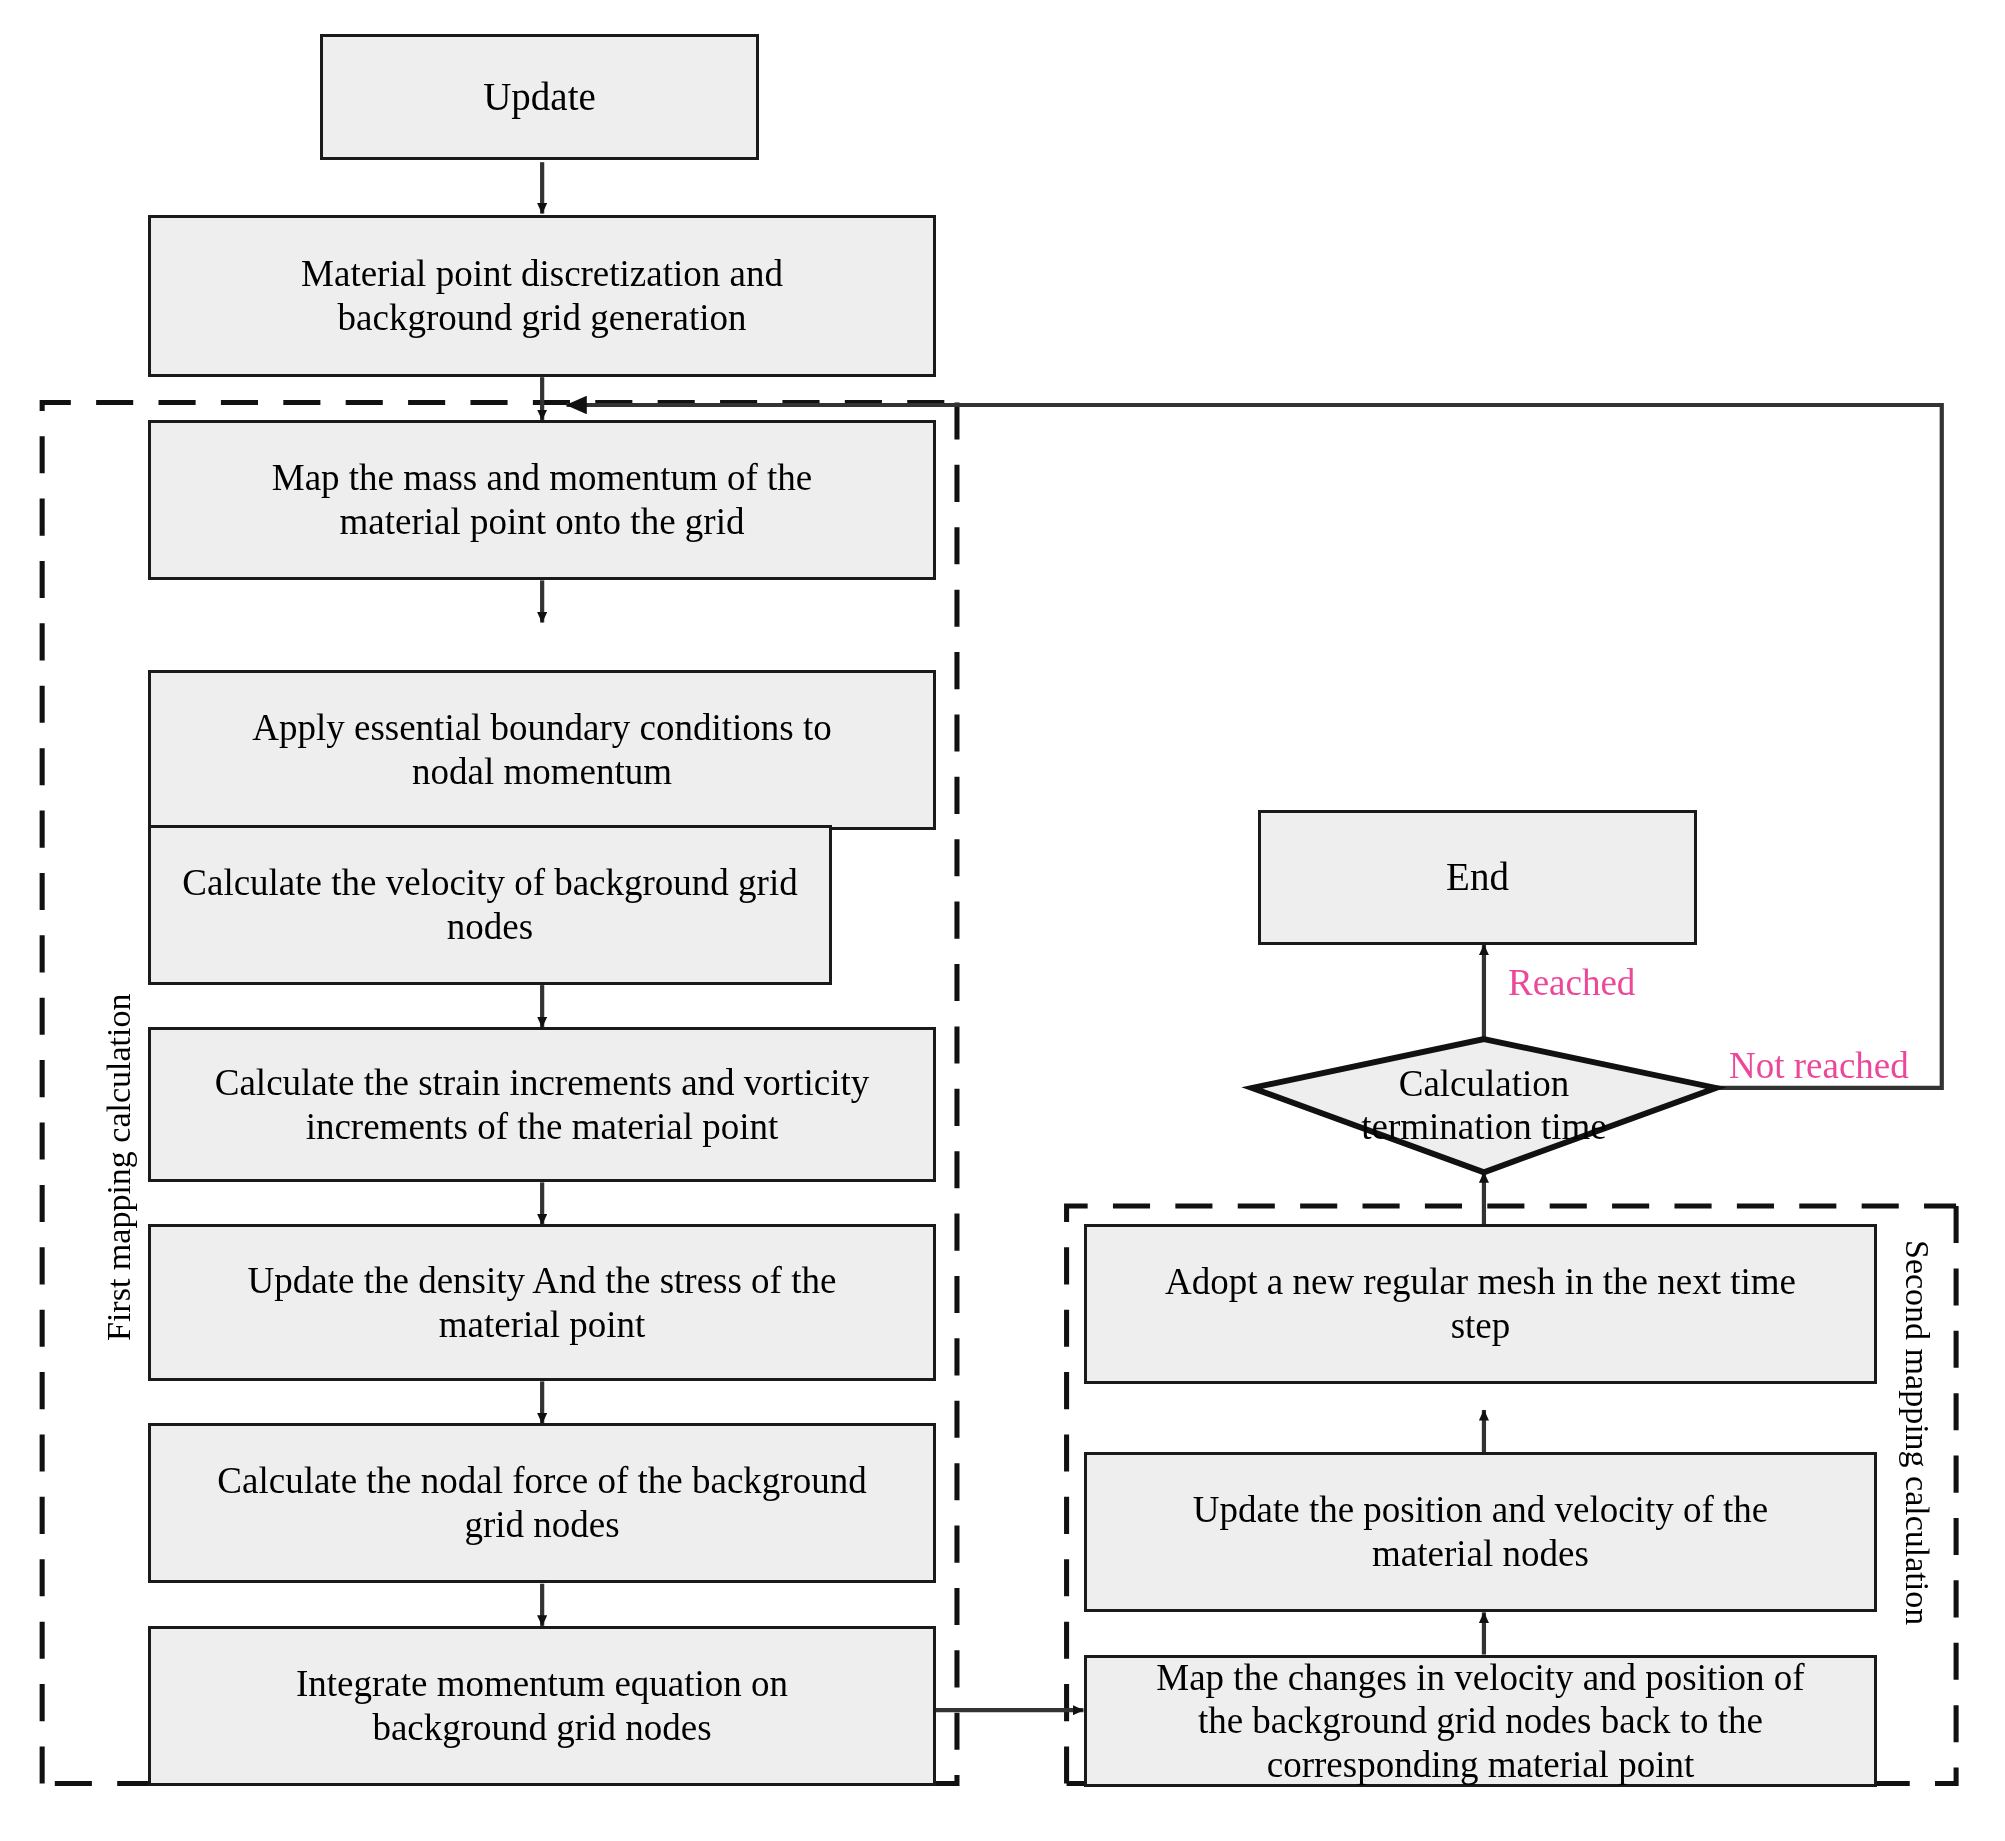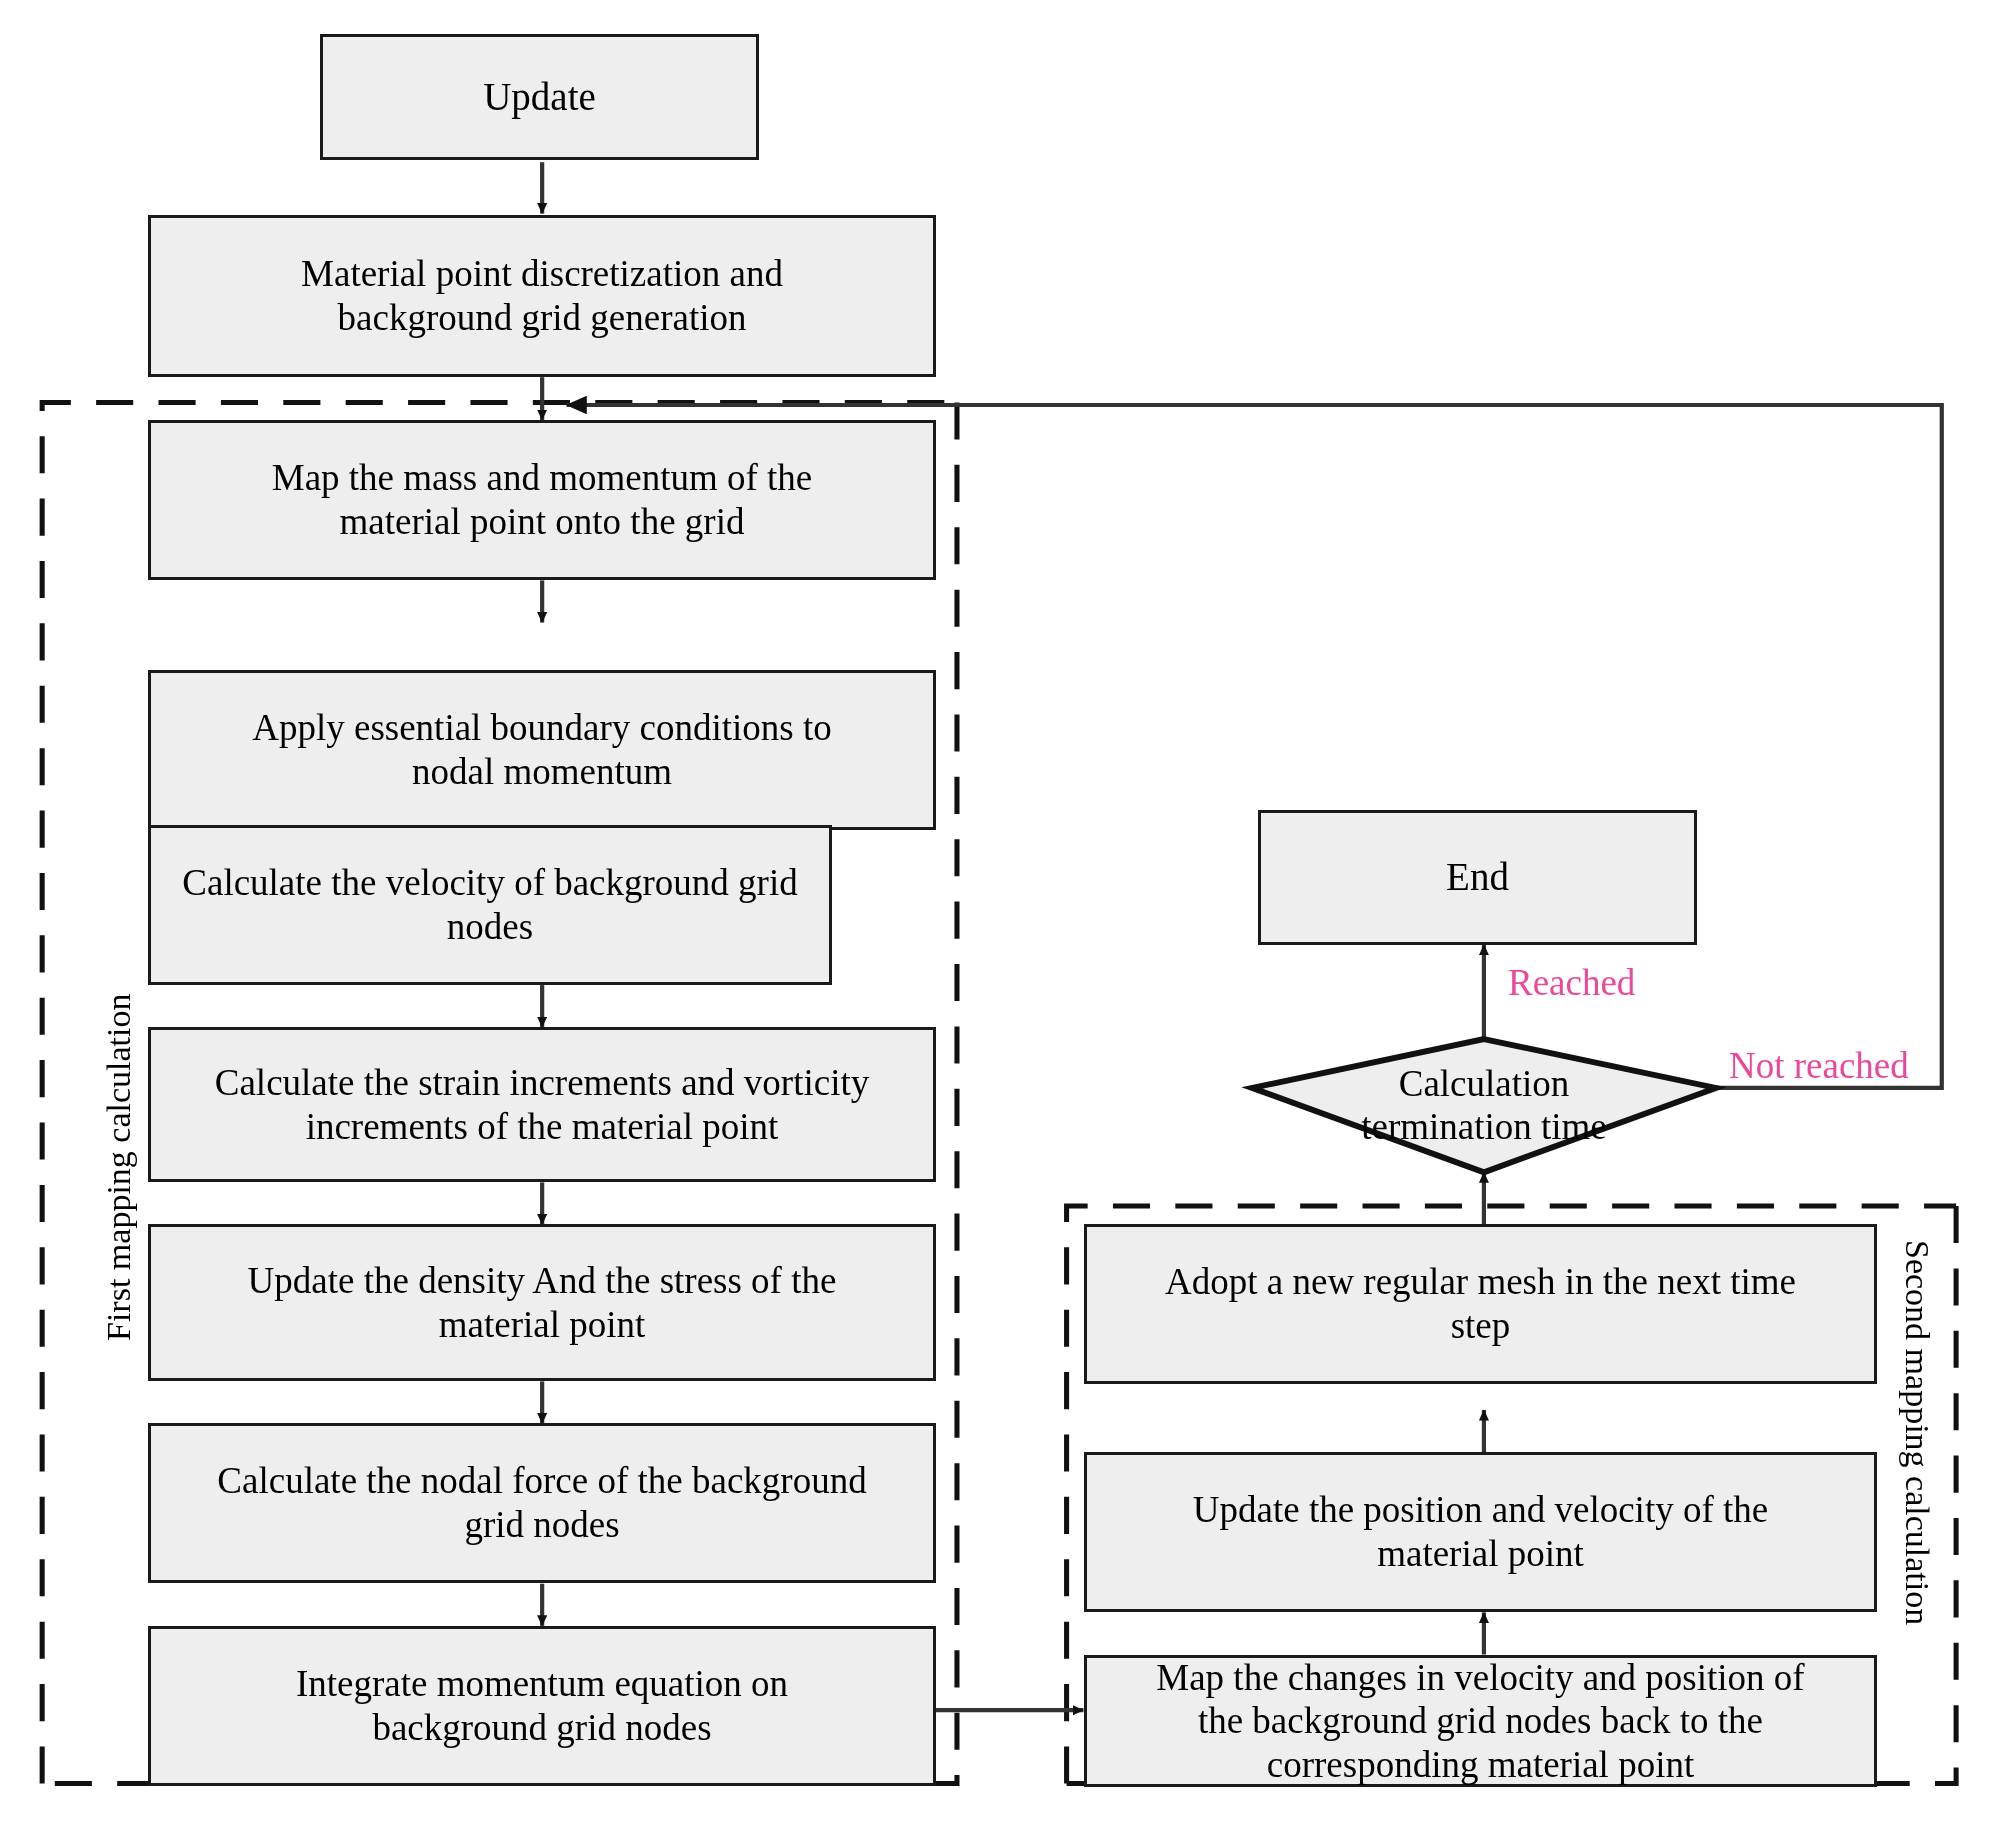--- a/index.html
+++ b/index.html
@@ -146,21 +146,21 @@
   </div>
 
   <div class="node fs-md" style="left:1084px; top:1655px; width:793px; height:132px;">
     <span>Map the changes in velocity and position of
 the background grid nodes back to the
 corresponding material point</span>
   </div>
 
   <div class="node fs-md" style="left:1084px; top:1452px; width:793px; height:160px;">
     <span>Update the position and velocity of the
-material point</span>
+material nodes</span>
   </div>
 
   <div class="node fs-md" style="left:1084px; top:1224px; width:793px; height:160px;">
     <span>Adopt a new regular mesh in the next time
 step</span>
   </div>
 
   <div class="node term fs-lg" style="left:1258px; top:810px; width:439px; height:135px;">
     <span>End</span>
   </div>

